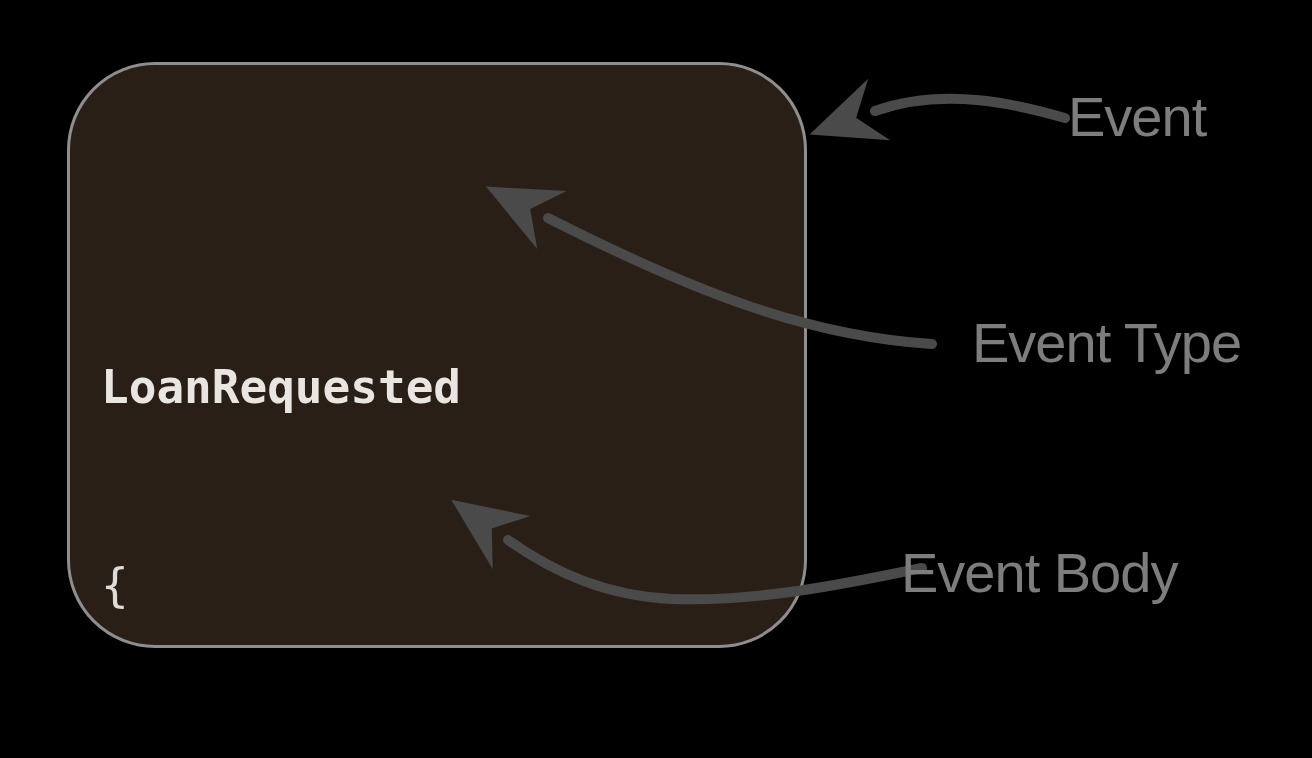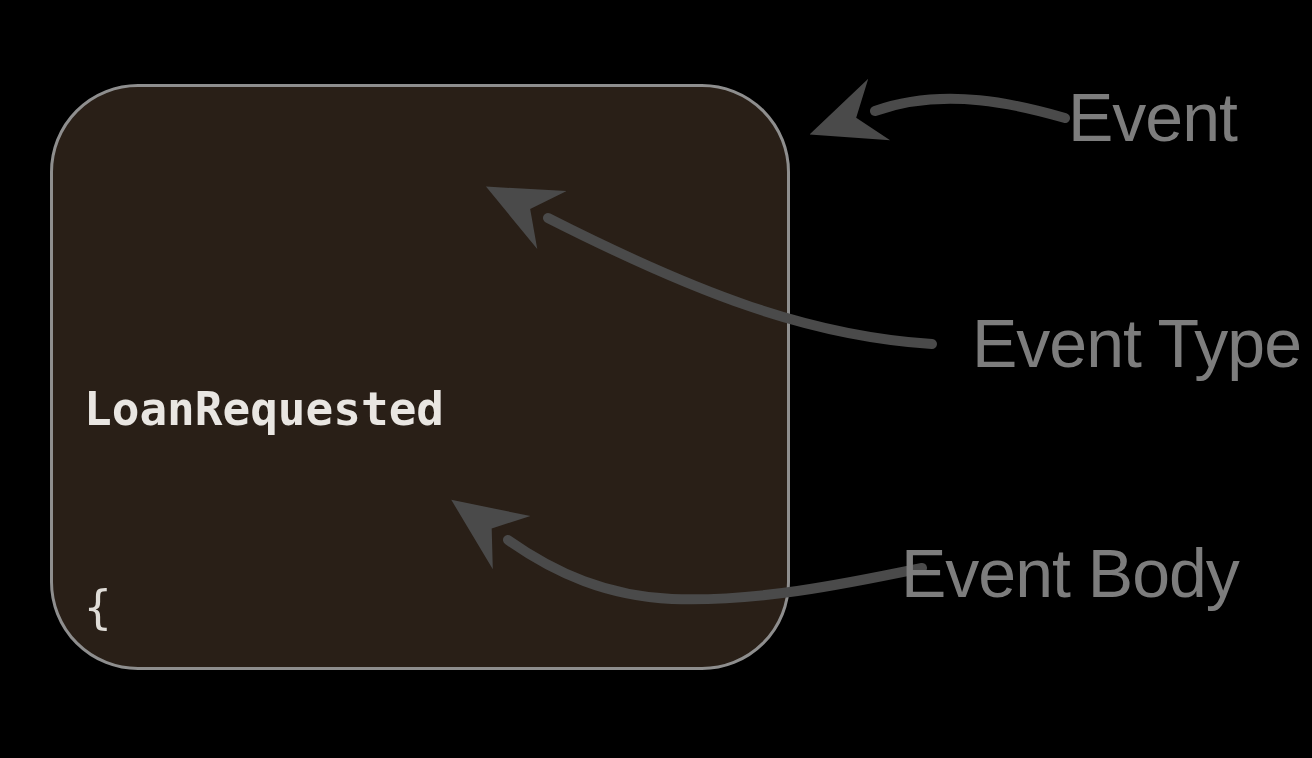--- a/index.html
+++ b/index.html
@@ -10,29 +10,28 @@
   .canvas {
     position: relative;
     width: 1312px;
     height: 758px;
     background: #000000;
     overflow: hidden;
     font-family: "Liberation Sans", sans-serif;
   }
   .event-card {
     position: absolute;
-    left: 50px;
+    left: 67px;
     top: 62px;
     width: 740px;
     height: 586px;
     box-sizing: border-box;
     background: #291f17;
     border: 3px solid #8e8e8e;
     border-radius: 88px;
-    margin-top: 22px;
   }
   .code-block {
     position: absolute;
     left: 98px;
     top: 153px;
     font-family: "DejaVu Sans Mono", "Liberation Mono", monospace;
     font-size: 46px;
     line-height: 66px;
     color: #dfdcd7;
     white-space: pre;
@@ -46,21 +45,21 @@
   }
   .arrow-layer {
     position: absolute;
     left: 0;
     top: 0;
     pointer-events: none;
   }
   .annotation-label {
     position: absolute;
     color: #7d7d7d;
-    font-size: 68px;
+    font-size: 56px;
     line-height: 56px;
     letter-spacing: -1px;
     white-space: nowrap;
   }
   .label-event      { left: 1068px; top: 89px;  }
   .label-event-type { left: 972px;  top: 315px; text-align: right; }
   .label-event-body { left: 901px;  top: 545px; }
 </style>
 </head>
 <body>

